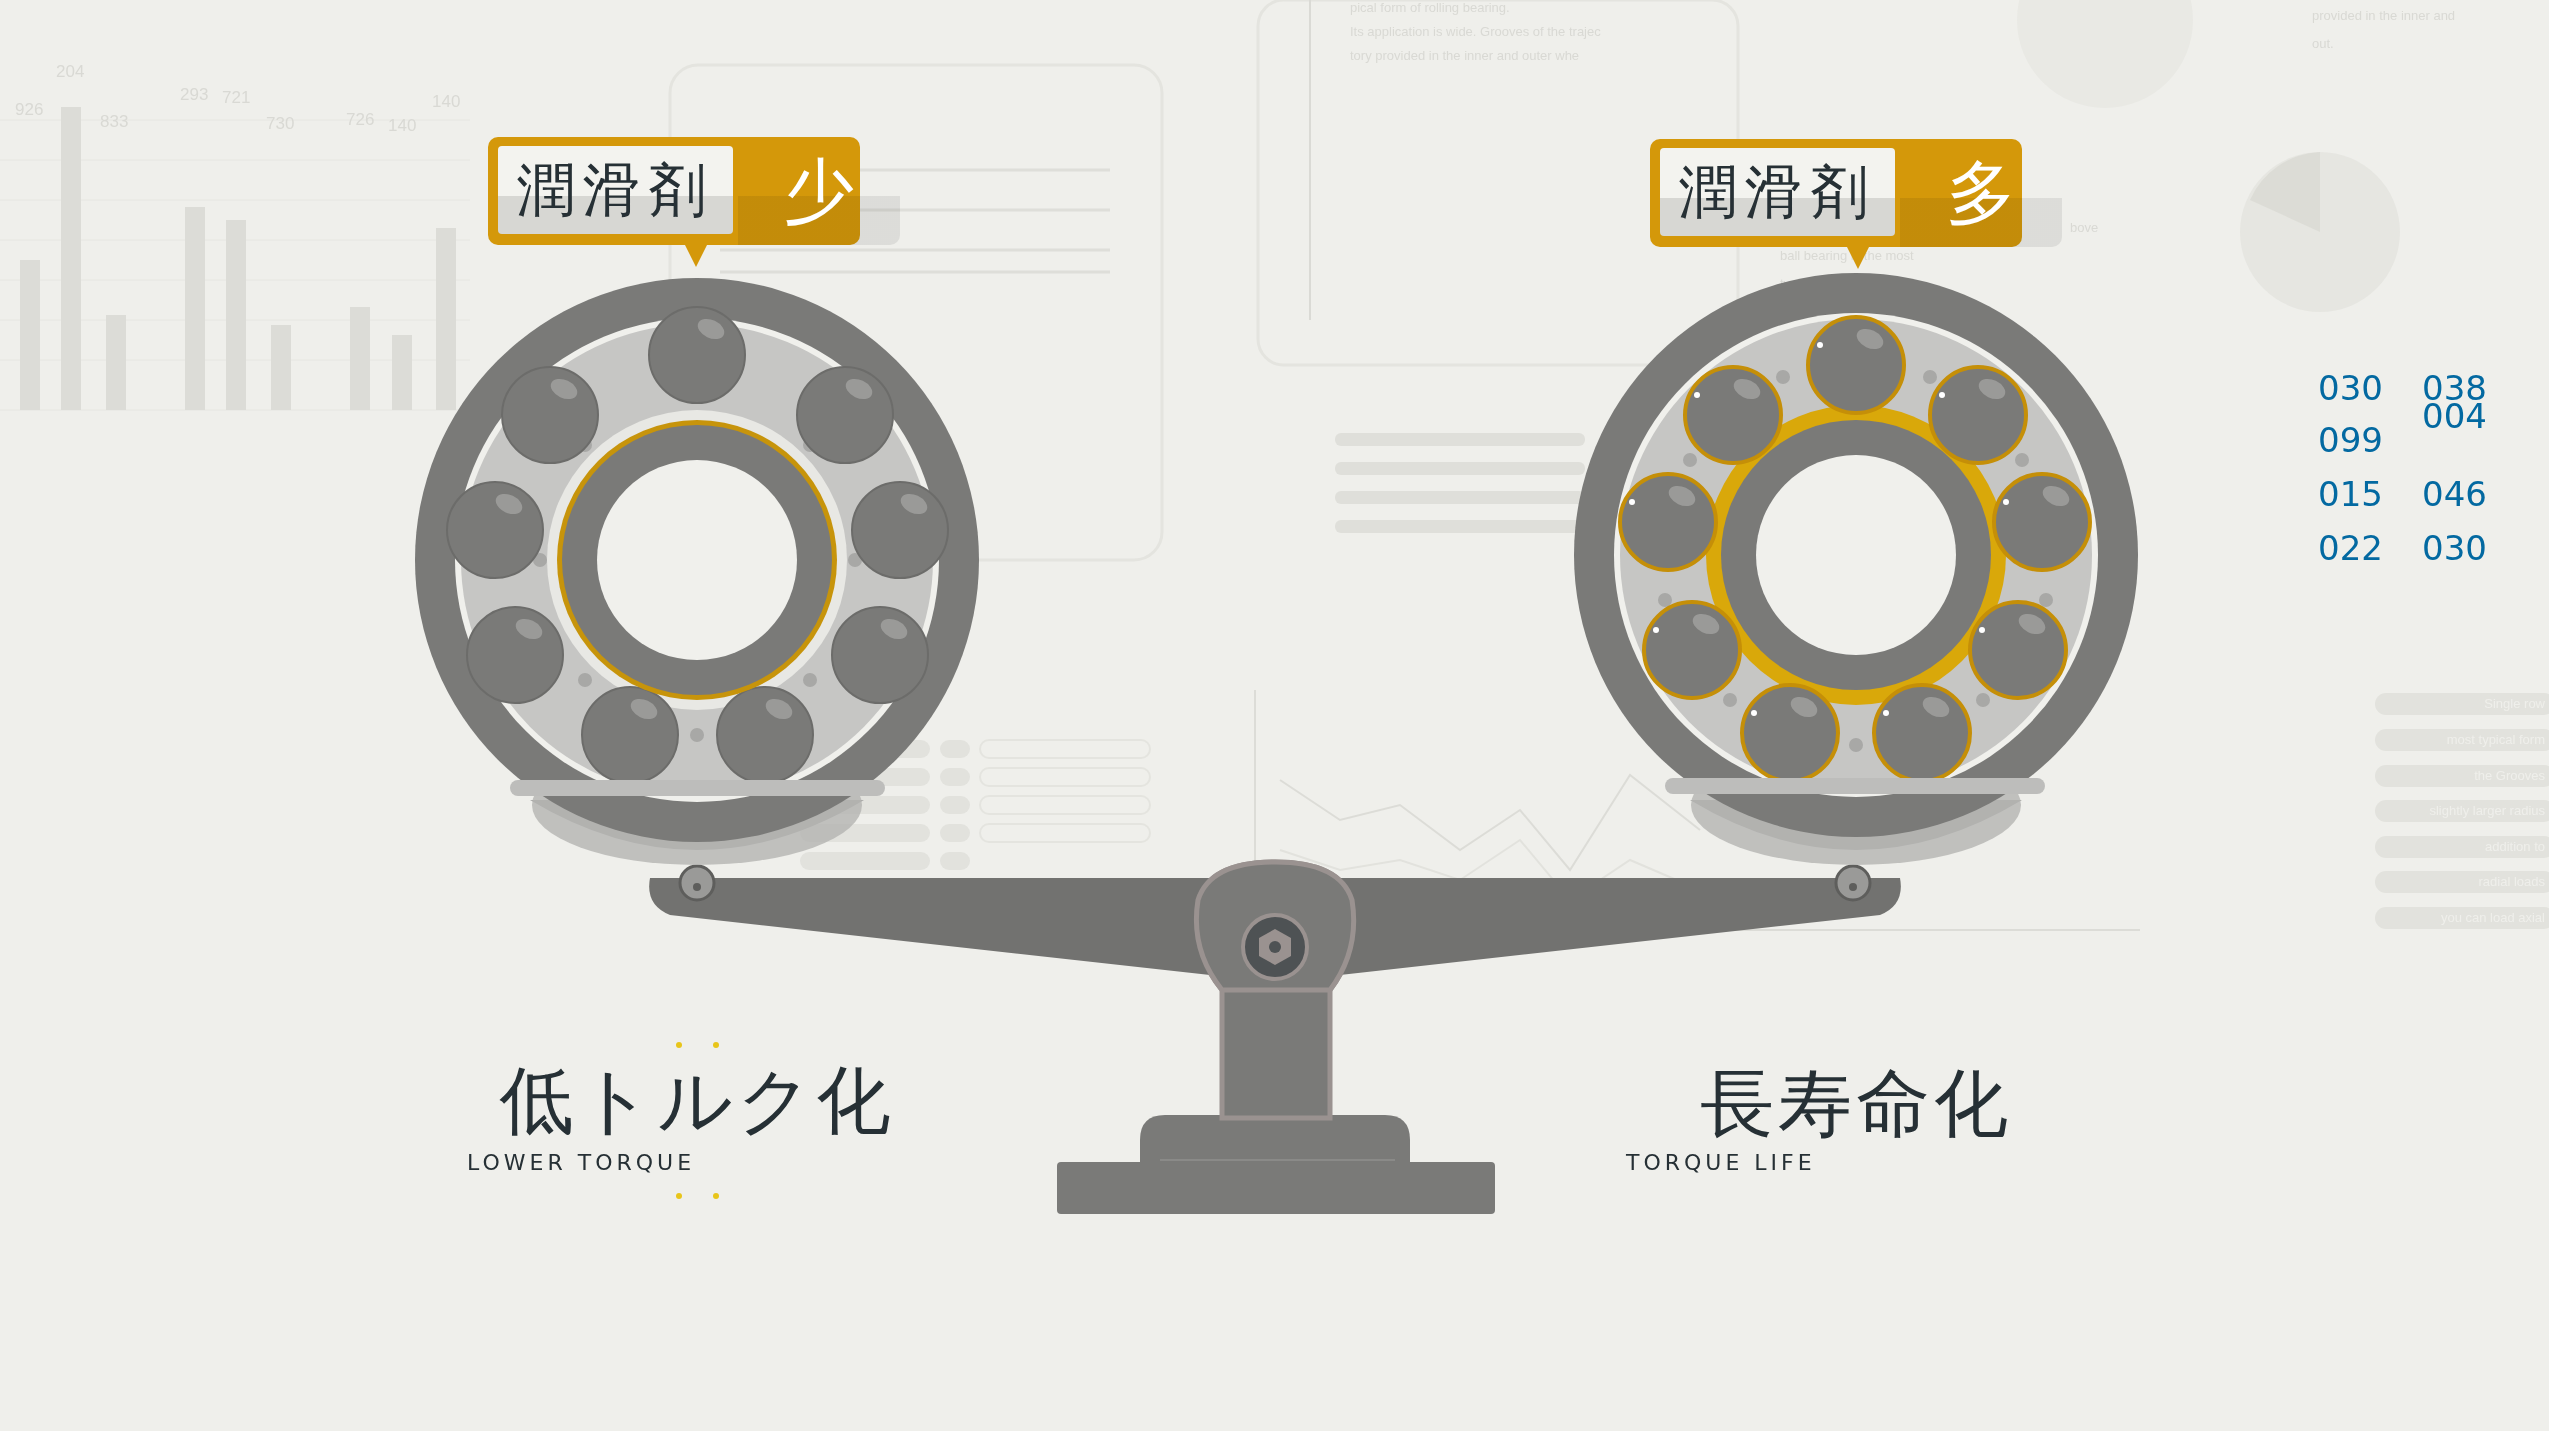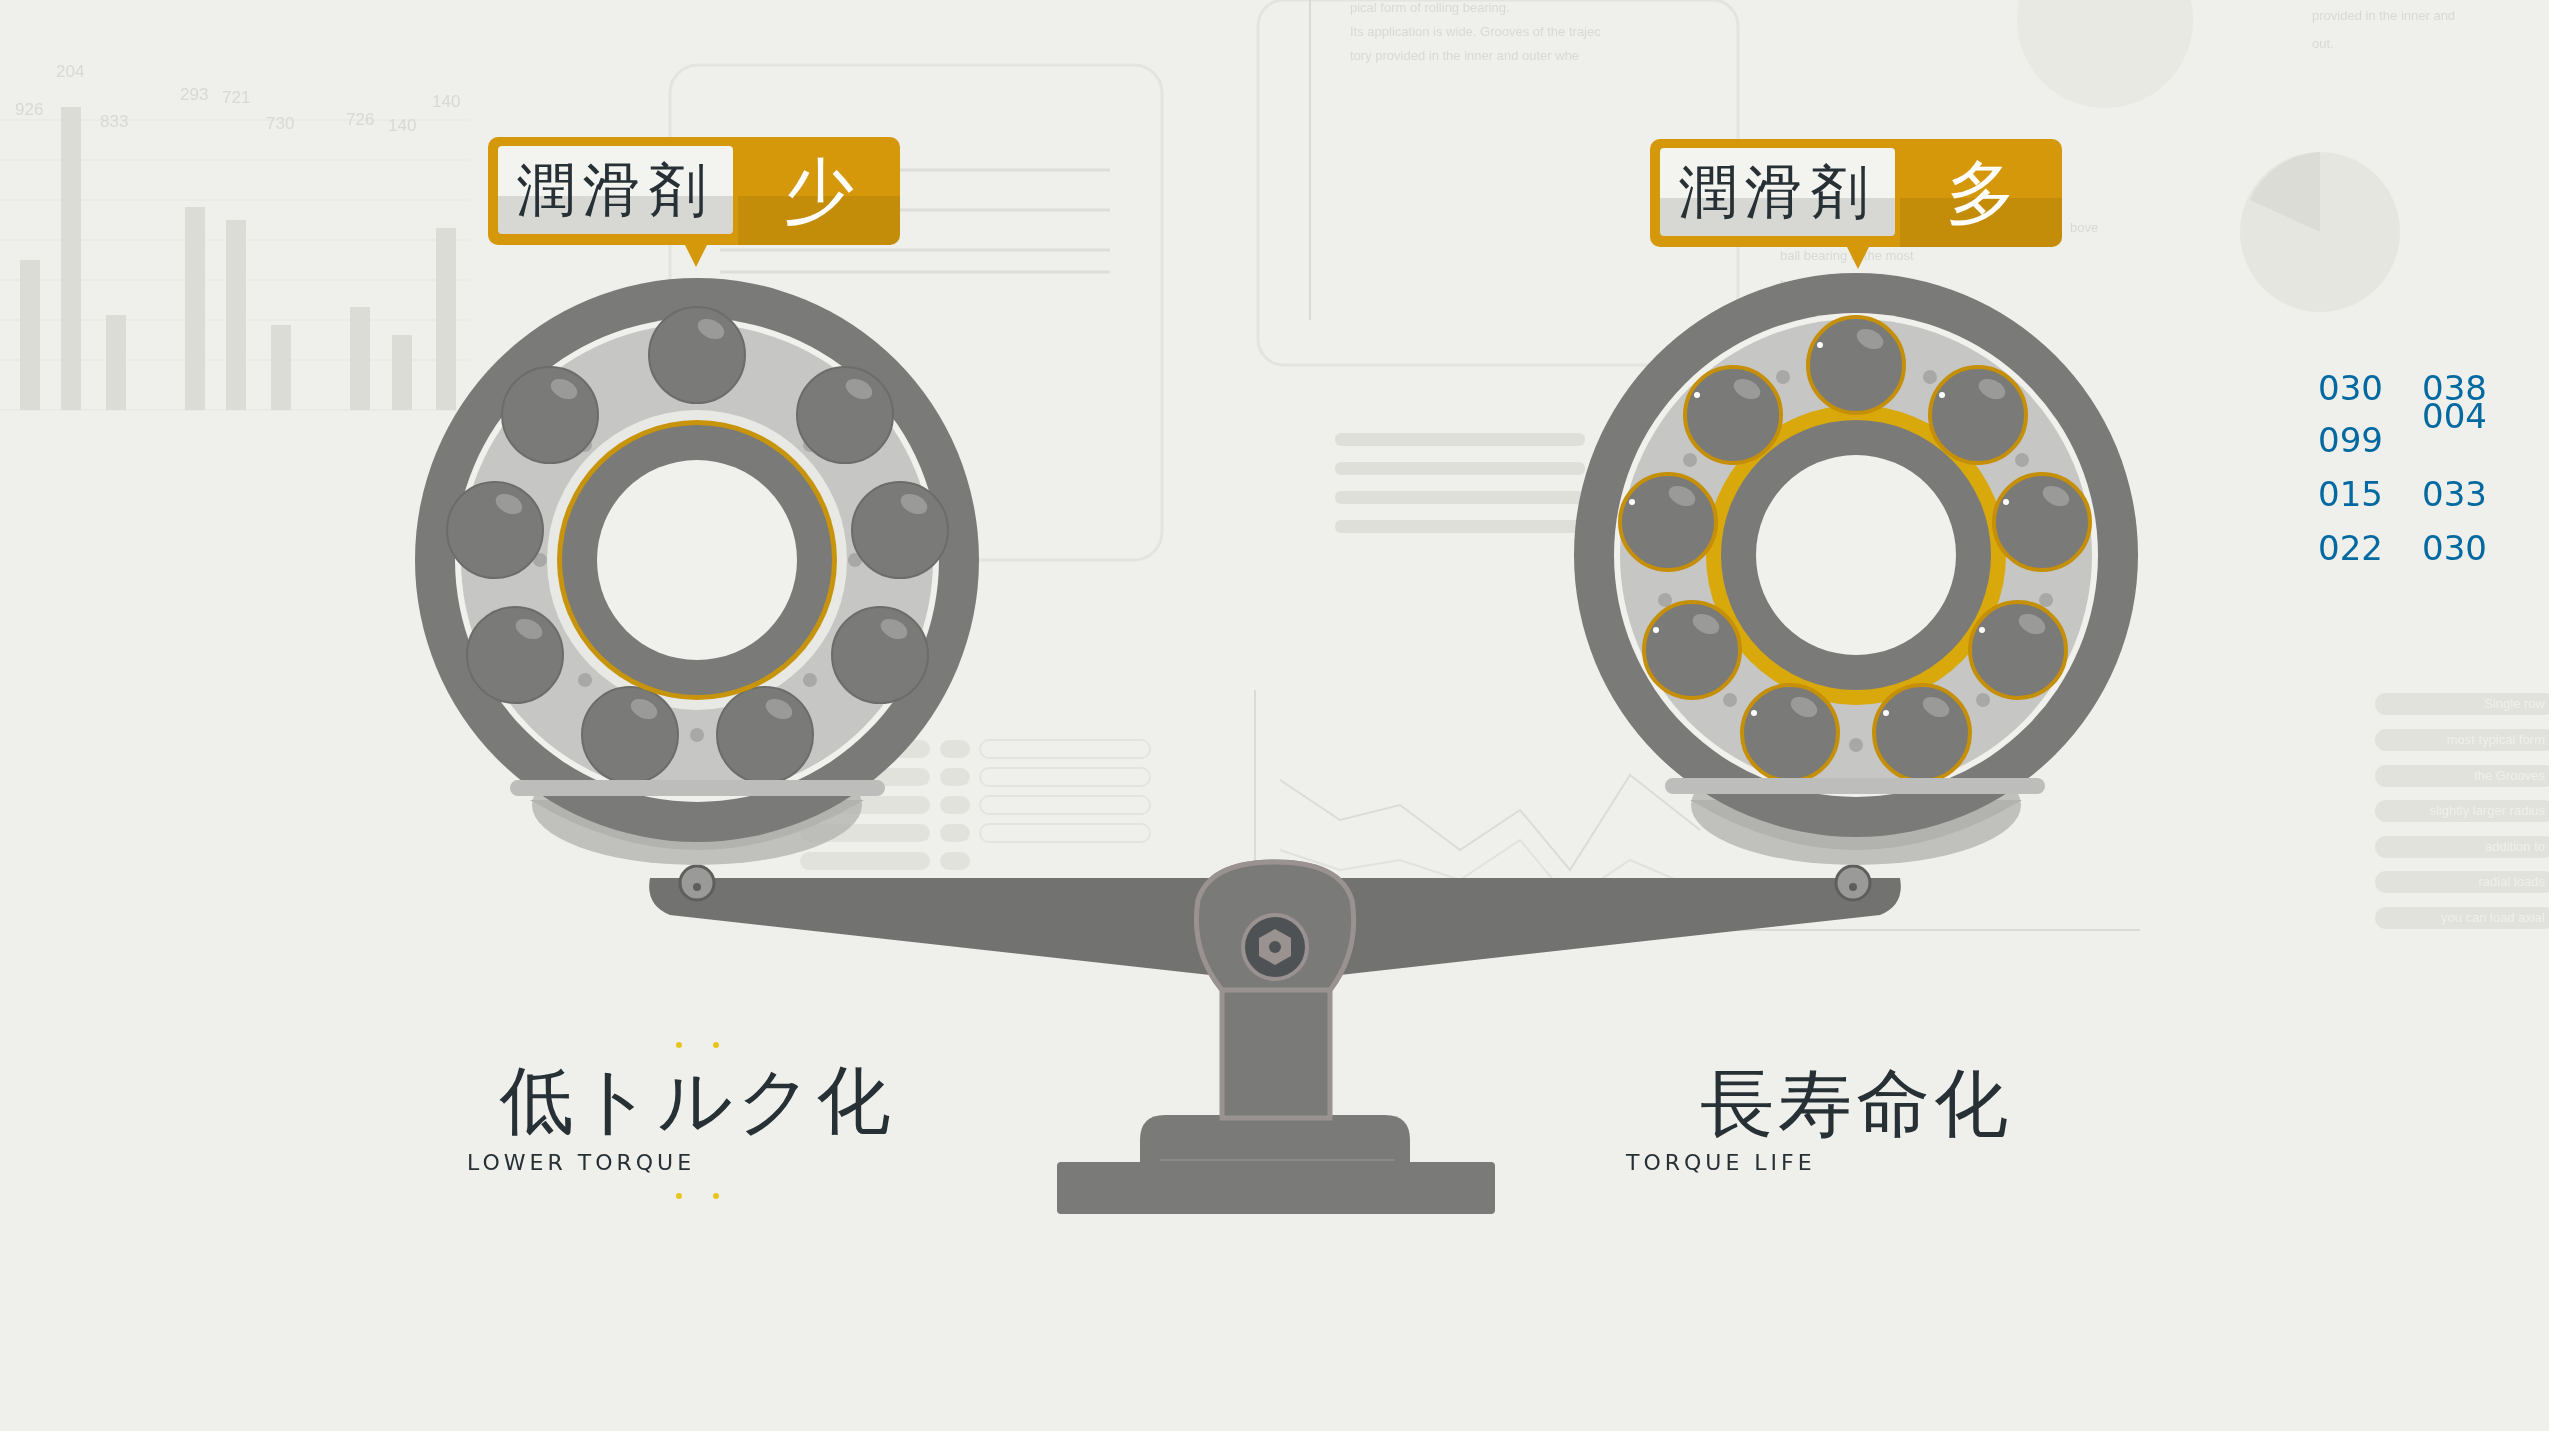--- a/index.html
+++ b/index.html
@@ -3,21 +3,21 @@
 <meta charset="utf-8">
 <style>
   html, body { margin:0; padding:0; }
   body { width:2549px; height:1431px; background:#efefeb; overflow:hidden; position:relative;
          font-family:"DejaVu Sans", "Liberation Sans", sans-serif; }
   .bg-layer { position:absolute; inset:0; }
   .bg-text { position:absolute; color:#d9d9d4; font-size:13px; font-family:Liberation Sans, sans-serif; }
   .bg-num { position:absolute; color:#0369a1; font-size:34px; font-family:"DejaVu Sans", sans-serif; }
   .bg-pill { position:absolute; height:22px; border-radius:11px; background:#e2e2dd; color:#efefeb;
              font-size:13px; text-align:right; padding-right:10px; line-height:22px; font-family:"Liberation Sans", sans-serif; }
-  .callout { position:absolute; height:108px; width:412px; }
+  .callout { position:absolute; height:108px; width:372px; }
   .callout .frame { position:absolute; inset:0; background:#d4980a; border-radius:10px; }
   .callout .lbl { position:absolute; left:10px; top:9px; width:235px; height:88px; background:linear-gradient(#f3f3ef 0 57%, #d7d7d3 57% 100%);
                   border-radius:4px; color:#263035; font-size:58px; line-height:88px; text-align:center; letter-spacing:8px; }
   .callout .val { position:absolute; left:250px; top:0; width:162px; height:108px; color:#fff; font-size:70px; line-height:108px; text-align:center;
                   background:linear-gradient(transparent 0 55%, rgba(0,0,0,0.08) 55% 100%); border-radius:0 10px 10px 0; }
   .callout .tail { position:absolute; left:196px; bottom:-22px; width:0; height:0; border-left:12px solid transparent; border-right:12px solid transparent; border-top:24px solid #d4980a; }
   .jp { position:absolute; color:#263035; font-size:74px; text-align:center; width:460px; letter-spacing:4px; }
   .en { position:absolute; color:#263035; font-size:22px; text-align:left; width:460px; letter-spacing:4px; font-family:"DejaVu Sans", sans-serif; }
   .dot { position:absolute; width:6px; height:6px; border-radius:3px; background:#e8c51a; }
 </style>
@@ -114,21 +114,21 @@
   <span class="bg-text" style="left:2312px;top:36px">out.</span>
   <span class="bg-text" style="left:2070px;top:220px">bove</span>
   <span class="bg-text" style="left:1780px;top:248px">ball bearing is the most</span>
   <span class="bg-text" style="left:1780px;top:276px">typical</span>
 
   <span class="bg-num" style="left:2318px;top:368px">030</span>
   <span class="bg-num" style="left:2422px;top:368px">038</span>
   <span class="bg-num" style="left:2318px;top:420px">099</span>
   <span class="bg-num" style="left:2422px;top:396px">004</span>
   <span class="bg-num" style="left:2318px;top:474px">015</span>
-  <span class="bg-num" style="left:2422px;top:474px">033</span>
+  <span class="bg-num" style="left:2422px;top:474px">046</span>
   <span class="bg-num" style="left:2318px;top:528px">022</span>
   <span class="bg-num" style="left:2422px;top:528px">030</span>
 
   <div class="bg-pill" style="left:2375px;top:693px;width:170px">Single row</div>
   <div class="bg-pill" style="left:2375px;top:729px;width:170px">most typical form</div>
   <div class="bg-pill" style="left:2375px;top:765px;width:170px">the Grooves</div>
   <div class="bg-pill" style="left:2375px;top:800px;width:170px">slightly larger radius</div>
   <div class="bg-pill" style="left:2375px;top:836px;width:170px">addition to</div>
   <div class="bg-pill" style="left:2375px;top:871px;width:170px">radial loads</div>
   <div class="bg-pill" style="left:2375px;top:907px;width:170px">you can load axial</div>

